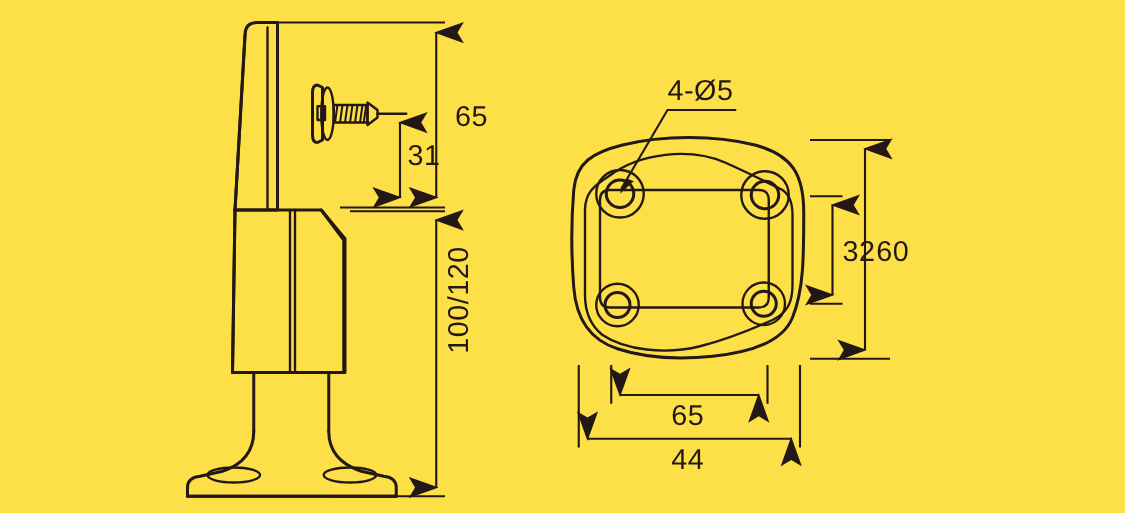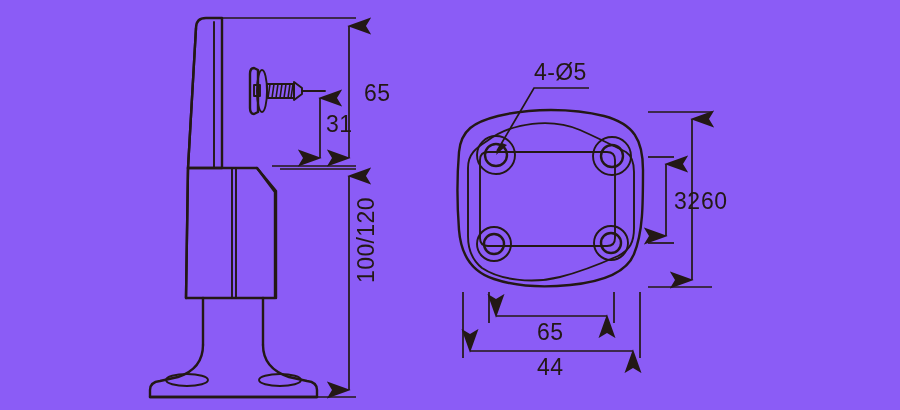--- a/index.html
+++ b/index.html
@@ -10,21 +10,21 @@
   body {
     width: 900px;
     height: 410px;
     font-family: "Liberation Sans", sans-serif;
     overflow: hidden;
   }
   #drawing-root {
     position: relative;
     width: 900px;
     height: 410px;
-    background: #8b5cf6;
+    background: #fde047;
   }
   svg.sheet {
     position: absolute;
     top: 0;
     left: 0;
     width: 900px;
     height: 410px;
     display: block;
   }
   .part-line {

